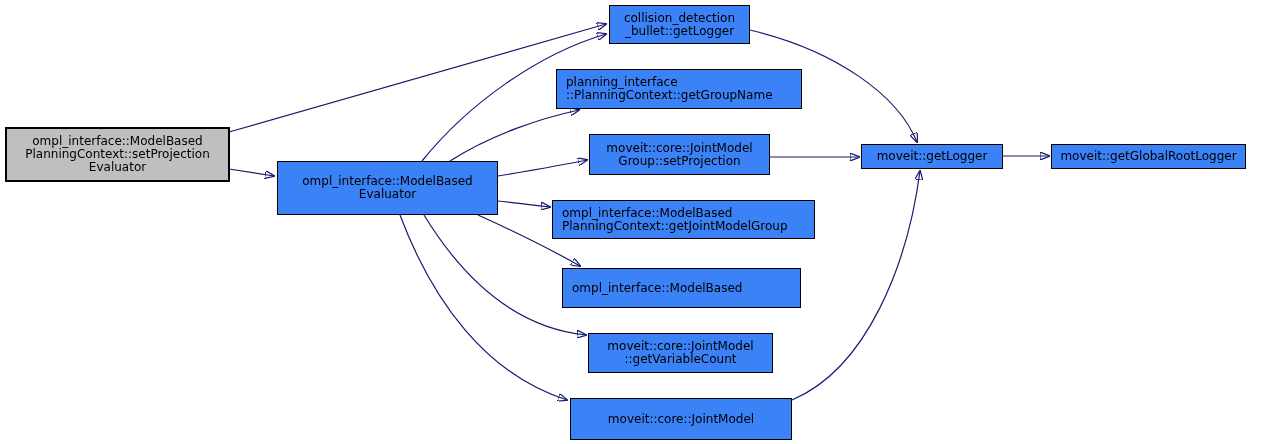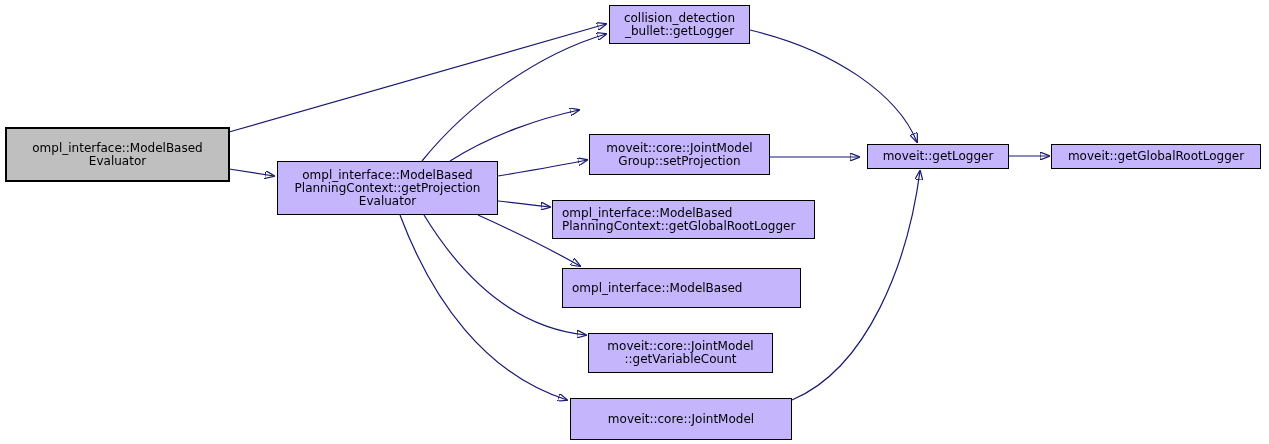--- a/index.html
+++ b/index.html
@@ -9,21 +9,21 @@
     height: 444px;
     background: #ffffff;
     font-family: "DejaVu Sans", "Liberation Sans", sans-serif;
     overflow: hidden;
   }
   svg.edges { position: absolute; left: 0; top: 0; width: 1269px; height: 444px; }
   svg.edges path { stroke: #191970; stroke-width: 1.2; fill: none; }
   .node {
     position: absolute;
     box-sizing: border-box;
-    background: #c4b5fd;
+    background: #3b82f6;
     border: 1px solid #000000;
     color: #000000;
     font-size: 12px;
     line-height: 13px;
     display: flex;
     flex-direction: column;
     justify-content: center;
     align-items: center;
     white-space: nowrap;
     cursor: pointer;
@@ -59,59 +59,63 @@
     <path d="M 424,215 C 465,282 518,328 586,335" marker-end="url(#arrow)"></path>
     <path d="M 400,215 C 432,300 485,374 567,400" marker-end="url(#arrow)"></path>
     <path d="M 750,30 C 835,50 898,95 917,142" marker-end="url(#arrow)"></path>
     <path d="M 770,157 L 859,157" marker-end="url(#arrow)"></path>
     <path d="M 792,400 C 868,368 908,262 920,171" marker-end="url(#arrow)"></path>
     <path d="M 1003,156 L 1049,156" marker-end="url(#arrow)"></path>
   </svg>
 
   <div class="node hl" style="left:5px; top:127px; width:225px; height:55px;">
     <span>ompl_interface::ModelBased</span>
+    <span>PlanningContext::setProjection</span>
     <span>Evaluator</span>
   </div>
 
   <div class="node" style="left:277px; top:161px; width:221px; height:54px;">
     <span>ompl_interface::ModelBased</span>
-    <span>PlanningContext::getProjection</span>
     <span>Evaluator</span>
   </div>
 
   <div class="node" style="left:609px; top:5px; width:141px; height:39px;">
     <span>collision_detection</span>
     <span>_bullet::getLogger</span>
   </div>
 
+  <div class="node align-left" style="left:556px; top:69px; width:246px; height:40px;">
+    <span>planning_interface</span>
+    <span>::PlanningContext::getGroupName</span>
+  </div>
 
   <div class="node" style="left:589px; top:134px; width:181px; height:41px;">
     <span>moveit::core::JointModel</span>
     <span>Group::setProjection</span>
   </div>
 
   <div class="node align-left" style="left:552px; top:200px; width:263px; height:39px;">
     <span>ompl_interface::ModelBased</span>
-    <span>PlanningContext::getGlobalRootLogger</span>
+    <span>PlanningContext::getJointModelGroup</span>
   </div>
 
   <div class="node align-left" style="left:562px; top:268px; width:239px; height:40px;">
     <span>ompl_interface::ModelBased</span>
   </div>
 
   <div class="node" style="left:588px; top:333px; width:185px; height:40px;">
     <span>moveit::core::JointModel</span>
     <span>::getVariableCount</span>
   </div>
 
   <div class="node" style="left:570px; top:398px; width:222px; height:42px;">
     <span>moveit::core::JointModel</span>
   </div>
 
-  <div class="node" style="left:861px; top:144px; width:142px; height:25px;margin-left:6px;">
+  <div class="node" style="left:861px; top:144px; width:142px; height:25px;">
     <span>moveit::getLogger</span>
   </div>
 
-  <div class="node" style="left:1051px; top:144px; width:210px; height:25px;">
+  <div class="node" style="left:1051px; top:144px; width:195px; height:25px;">
     <span>moveit::getGlobalRootLogger</span>
   </div>
 
 </div>
 
 </body></html>

